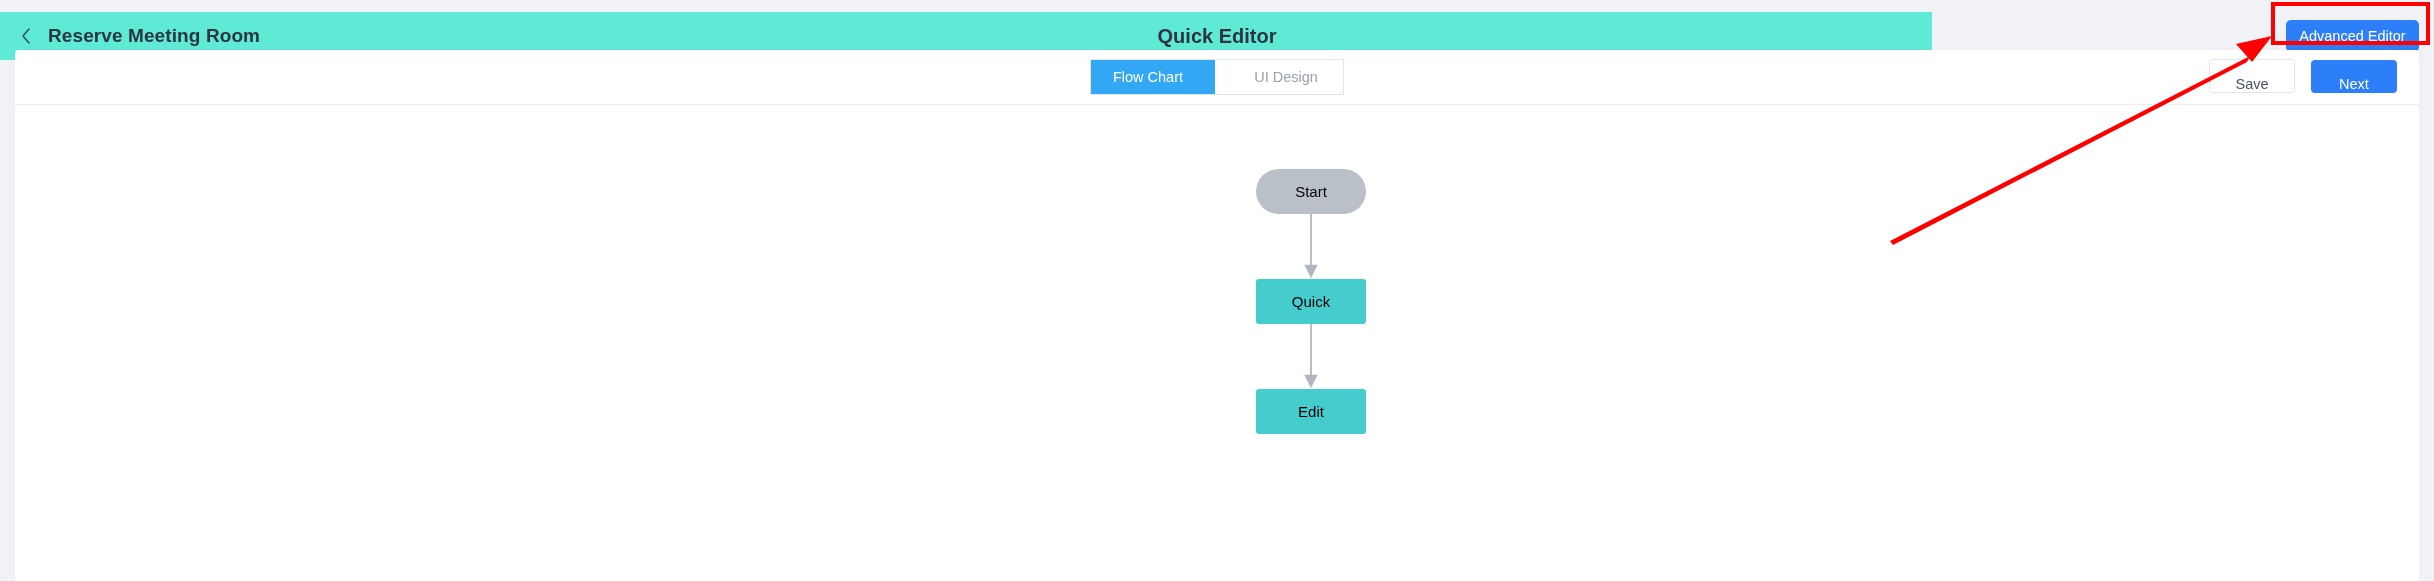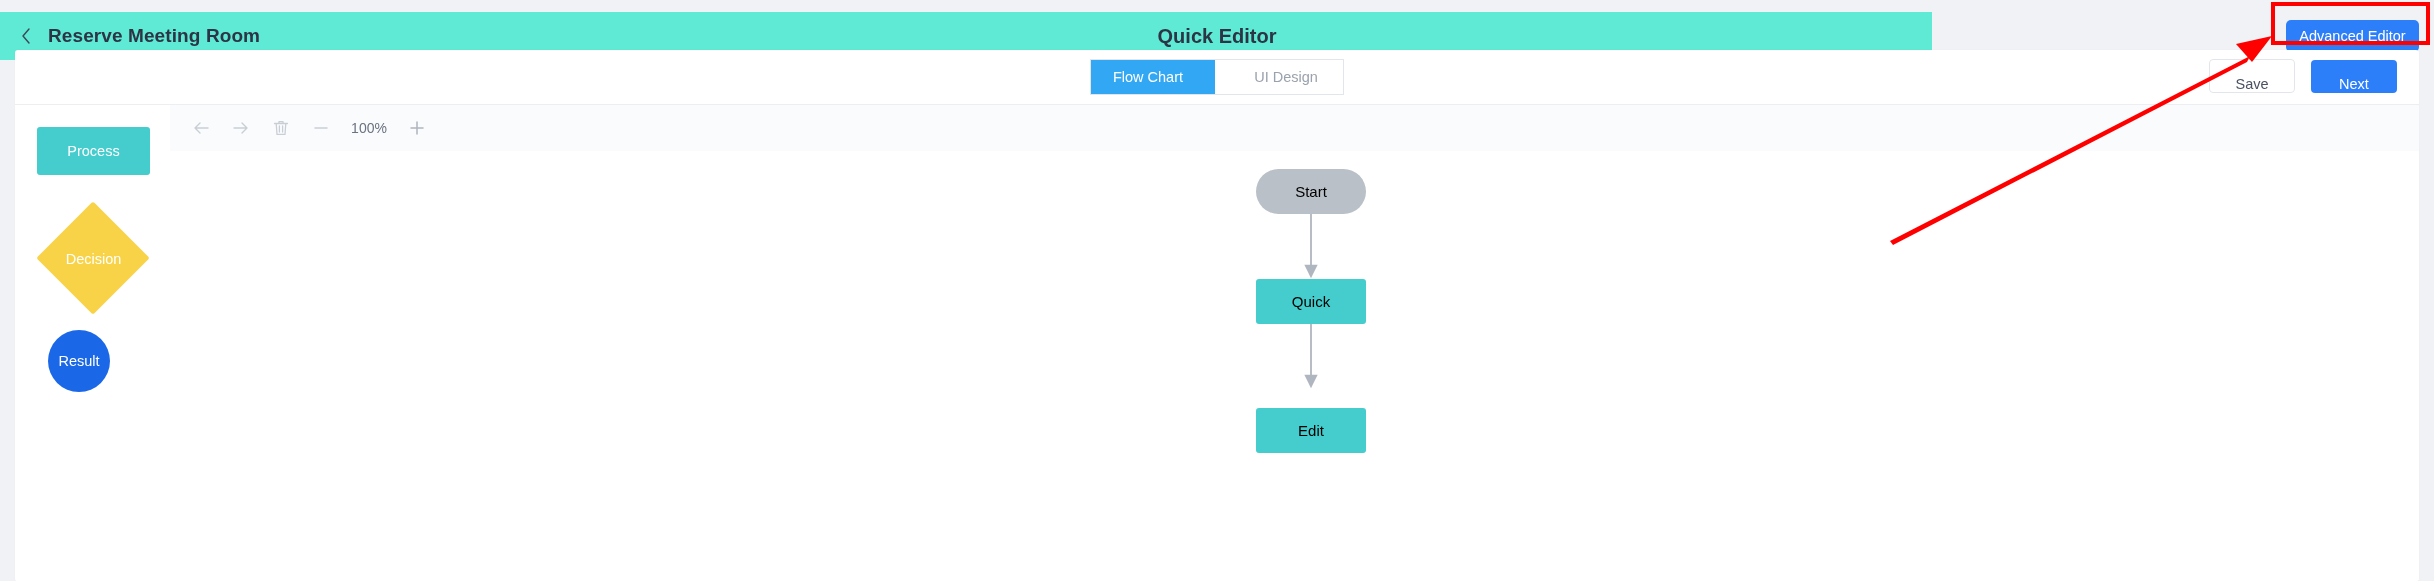--- a/index.html
+++ b/index.html
@@ -295,21 +295,20 @@
     left: 1086px; top: 128px;
     width: 110px; height: 45px;
     background: #45cdcd;
     border-radius: 3px;
   }
   .node-edit {
     left: 1086px; top: 238px;
     width: 110px; height: 45px;
     background: #45cdcd;
     border-radius: 3px;
-    margin-top: 19px;
   }
   .edge-svg {
     position: absolute;
     left: 0; top: 0;
     width: 2249px; height: 430px;
     pointer-events: none;
   }
 
   
   .anno {
@@ -358,66 +357,23 @@
       </div>
 
       <div class="savenext">
         <button class="btn-save">Save</button>
         <button class="btn-next">Next</button>
       </div>
     </div>
 
     <div class="body-row">
 
-      <div class="palette">
-        <div class="shape-process">
-          <span>Process</span>
-        </div>
-
-        <div class="shape-decision-wrap">
-          <div class="shape-decision-dia"></div>
-          <div class="shape-decision-label">Decision</div>
-        </div>
-
-        <div class="shape-result">
-          <span>Result</span>
-        </div>
-      </div>
 
       <div class="canvas-area">
 
-        <div class="canvas-toolbar">
-          <div class="tb-btn">
-            <svg width="20" height="20" viewBox="0 0 20 20">
-              <path d="M17 10 H4 M9 5 L4 10 L9 15" fill="none" stroke="currentColor" stroke-width="1.4" stroke-linecap="round" stroke-linejoin="round"></path>
-            </svg>
-          </div>
-          <div class="tb-btn">
-            <svg width="20" height="20" viewBox="0 0 20 20">
-              <path d="M3 10 H16 M11 5 L16 10 L11 15" fill="none" stroke="currentColor" stroke-width="1.4" stroke-linecap="round" stroke-linejoin="round"></path>
-            </svg>
-          </div>
-          <div class="tb-btn">
-            <svg width="20" height="20" viewBox="0 0 20 20">
-              <path d="M3.5 5.5 H16.5 M8 5.5 V3.6 H12 V5.5 M5.2 5.5 L6 16.4 H14 L14.8 5.5
-                       M8.4 8 V14 M11.6 8 V14" fill="none" stroke="currentColor" stroke-width="1.3" stroke-linecap="round" stroke-linejoin="round"></path>
-            </svg>
-          </div>
-          <div class="tb-btn">
-            <svg width="20" height="20" viewBox="0 0 20 20">
-              <path d="M4 10 H16" fill="none" stroke="currentColor" stroke-width="1.5" stroke-linecap="round"></path>
-            </svg>
-          </div>
-          <div class="tb-zoom">100%</div>
-          <div class="tb-btn tb-btn-enabled">
-            <svg width="20" height="20" viewBox="0 0 20 20">
-              <path d="M4 10 H16 M10 4 V16" fill="none" stroke="currentColor" stroke-width="1.5" stroke-linecap="round"></path>
-            </svg>
-          </div>
-        </div>
 
         <div class="flow">
           <svg class="edge-svg" viewBox="0 0 2249 430">
             <defs>
               <marker id="arrowhead" markerWidth="9" markerHeight="9" refX="4" refY="4.5" orient="auto">
                 <path d="M0.5,0.8 L8,4.5 L0.5,8.2 Z" fill="#b0b6bf"></path>
               </marker>
             </defs>
             <line x1="1141" y1="63" x2="1141" y2="120" stroke="#b0b6bf" stroke-width="1.8" marker-end="url(#arrowhead)"></line>
             <line x1="1141" y1="173" x2="1141" y2="230" stroke="#b0b6bf" stroke-width="1.8" marker-end="url(#arrowhead)"></line>

